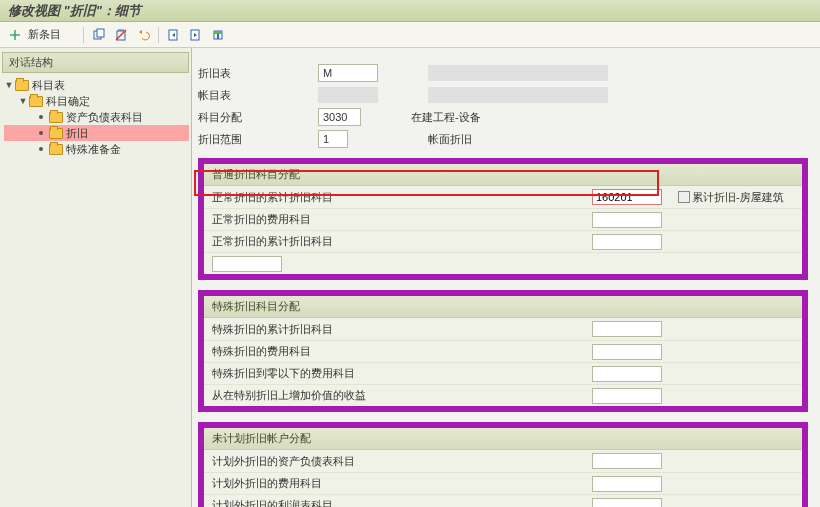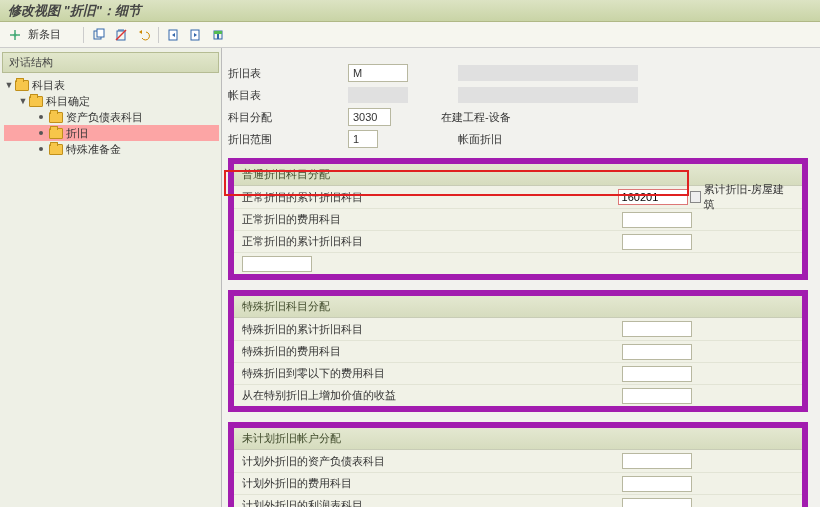--- a/index.html
+++ b/index.html
@@ -3,21 +3,21 @@
 <meta charset="utf-8">
 <style>
   * { box-sizing: border-box; margin: 0; padding: 0; font-family: Arial, "Microsoft YaHei", sans-serif; font-size: 11px; }
   body { background: #f2f2ee; color: #333; }
   .titlebar { background: linear-gradient(#dce3c3, #c9d4a6); border-bottom: 1px solid #b0b886; height: 22px; line-height: 22px; padding: 0 8px; font-style: italic; font-weight: bold; color: #444; font-size: 13px; }
   .toolbar { background: #f6f6ef; border-bottom: 1px solid #ccc; height: 26px; display: flex; align-items: center; gap: 4px; padding: 0 6px; }
   .tool-icon { width: 18px; height: 18px; display: inline-flex; align-items: center; justify-content: center; cursor: pointer; border: 1px solid transparent; border-radius: 2px; }
   .tool-label { margin-right: 16px; cursor: pointer; color: #333; }
   .sep { width: 1px; height: 16px; background: #ccc; margin: 0 2px; }
   .workarea { display: flex; height: calc(507px - 22px - 26px); }
-  .sidebar { width: 222px; background: #eef0e6; border-right: 1px solid #bbb; padding: 4px 2px; }
+  .sidebar { width: 192px; background: #eef0e6; border-right: 1px solid #bbb; padding: 4px 2px; }
   .side-title { background: linear-gradient(#e2e7cc, #d3dab8); border: 1px solid #b5bc93; padding: 2px 6px; font-weight: normal; color: #444; margin-bottom: 2px; }
   .tree { padding: 2px 0 0 2px; }
   .tree-node { display: flex; align-items: center; height: 16px; line-height: 16px; white-space: nowrap; cursor: pointer; }
   .tree-node.sel { background: #fca5a5; }
   .twisty { width: 10px; text-align: center; color: #555; font-size: 9px; }
   .folder { width: 14px; height: 11px; background: #f7c64a; border: 1px solid #c08f1a; border-radius: 1px; margin: 0 3px 0 1px; position: relative; }
   .folder:before { content: ""; position: absolute; top: -3px; left: 0; width: 6px; height: 3px; background: #f7c64a; border: 1px solid #c08f1a; border-bottom: none; border-radius: 1px 1px 0 0; }
   .dot { width: 4px; height: 4px; background: #555; border-radius: 50%; margin: 0 5px 0 3px; }
   .main { flex: 1; overflow: auto; padding: 6px 0 20px 6px; }
   .header-fields { margin: 8px 0 8px 0; }
@@ -26,21 +26,21 @@
   .hf-input { height: 18px; border: 1px solid #b8b8a0; background: #fff; padding: 1px 4px; color: #333; }
   .hf-static { color: #333; }
   .group { border: 6px solid #a21caf; margin: 0 12px 10px 0; background: #f1f2e7; }
   .group-title { background: linear-gradient(#e4e8d1, #d6dcbe); border-bottom: 1px solid #c8ccb6; padding: 3px 8px; color: #3f4a2a; }
   .group-body { padding: 0; }
   .field-row { display: flex; align-items: center; height: 22px; padding: 0 8px; border-top: 1px solid #e2e4d5; }
   .field-row:first-child { border-top: none; }
   .field-label { width: 380px; color: #333; }
   .field-input { width: 70px; height: 16px; border: 1px solid #b8b8a0; background: #fff; padding: 0 3px; text-align: left; }
   .field-input.hl { border: 1px solid #d77; background: #fff; }
-  .trailing { margin-left: 2px; display: flex; align-items: center; color: #333; }
+  .trailing { margin-left: 16px; display: flex; align-items: center; color: #333; }
   .red-box { position: absolute; border: 2px solid #e02020; pointer-events: none; }
   .main { position: relative; }
   .match-icon { width: 12px; height: 12px; border: 1px solid #888; background: #eee; margin-right: 2px; }
 </style>
 </head>
 <body>
 
 <div class="titlebar">修改视图 "折旧"：细节</div>
 
 <div class="toolbar">

